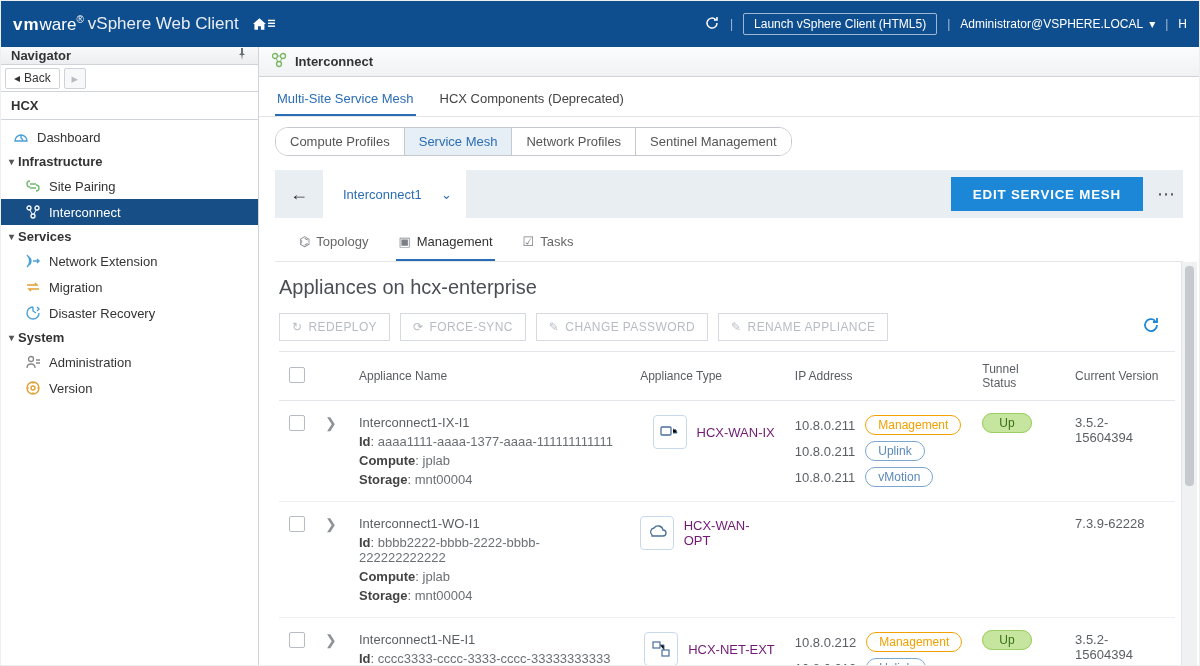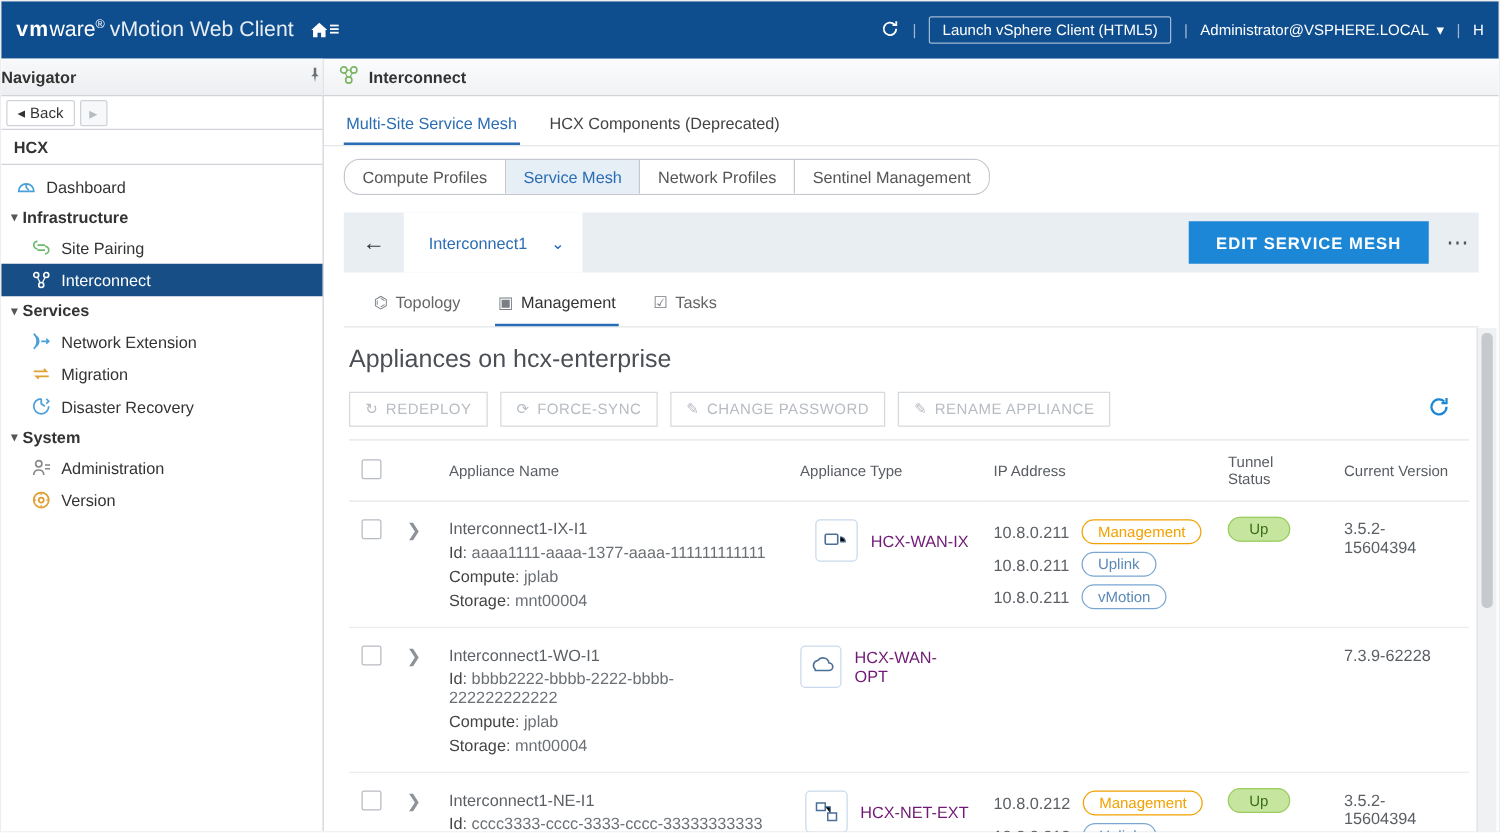--- a/index.html
+++ b/index.html
@@ -31,21 +31,21 @@
   .topbar-right{display:flex;align-items:center;gap:10px;font-size:12px;}
   .launch-btn{border:1px solid rgba(255,255,255,.6);border-radius:2px;padding:3px 10px;cursor:pointer;}
   .sep{opacity:.6;}
   .admin{display:flex;align-items:flex-end;gap:6px;cursor:pointer;}
 
   
   .body{flex:1;display:flex;min-height:0;}
 
   
   .navigator{width:258px;border-right:1px solid var(--nav-border);background:#fff;display:flex;flex-direction:column;}
-  .nav-title{height:30px;background:linear-gradient(#f8f9fa,#eceef1);border-bottom:1px solid var(--nav-border);display:flex;align-items:center;justify-content:space-between;padding:0 0;font-weight:600;}
+  .nav-title{height:18px;background:linear-gradient(#f8f9fa,#eceef1);border-bottom:1px solid var(--nav-border);display:flex;align-items:center;justify-content:space-between;padding:0 10px;font-weight:600;}
   .nav-back{height:27px;border-bottom:1px solid var(--nav-border);display:flex;align-items:center;}
   .back-btn{height:21px;margin:0 4px;border:1px solid #cfd3d9;border-radius:2px;background:#fff;padding:0 8px;display:flex;align-items:center;gap:4px;cursor:pointer;font-size:12px;}
   .fwd-btn{height:21px;width:22px;border:1px solid #cfd3d9;border-radius:2px;background:#f7f8fa;display:flex;align-items:center;justify-content:center;}
   .nav-section-title{font-weight:700;padding:6px 10px;border-bottom:1px solid var(--nav-border);}
   .nav-group{padding:4px 0;}
   .nav-group-hdr{display:flex;align-items:center;gap:4px;padding:4px 8px;font-weight:700;cursor:pointer;}
   .caret{font-size:10px;color:#555;}
   .nav-item{display:flex;align-items:center;gap:8px;padding:5px 10px 5px 24px;cursor:pointer;color:var(--text);}
   .nav-item .icon{width:16px;height:16px;flex:0 0 16px;}
   .nav-item.selected{background:var(--sel-blue);color:#fff;}
@@ -92,41 +92,41 @@
 
   table.apps{width:calc(100% - 26px);border-collapse:collapse;margin-left:4px;}
   table.apps th{text-align:left;font-weight:400;color:#595d63;padding:10px 10px;border-top:1px solid #e4e6e9;border-bottom:1px solid #e4e6e9;font-size:12px;}
   table.apps th:first-child{width:34px;}
   table.apps th:nth-child(2){width:34px;}
   table.apps td{padding:14px 10px;border-bottom:1px solid #eceef0;vertical-align:top;color:#5b5f64;}
   .chk{width:16px;height:16px;border:1.5px solid #b7bcc3;border-radius:2px;display:inline-block;}
   .expand{color:#8d9299;font-size:14px;cursor:pointer;}
   .app-name{color:#444;}
   .app-name .line{display:block;margin-top:4px;}
-  .app-name .k{font-weight:400;color:#444;margin-top:32px;}
+  .app-name .k{font-weight:700;color:#444;margin-top:32px;}
   .app-name .v{color:#6b7075;}
   .type-cell{display:flex;align-items:center;gap:10px;color:#701a75;justify-content:flex-end;}
   .type-icon{width:34px;height:34px;border:1px solid #c9d9ec;border-radius:4px;display:flex;align-items:center;justify-content:center;color:#4a6f99;}
   .ips{display:flex;flex-direction:column;gap:6px;}
   .ip-row{display:flex;align-items:center;gap:10px;}
   .pill{border-radius:12px;padding:2px 12px;font-size:12px;}
   .pill.orange{border:1px solid var(--pill-orange);color:var(--pill-orange);}
   .pill.blue{border:1px solid var(--pill-blue);color:#5c89b6;}
   .pill.up{background:#c6e59f;color:#3c6f17;border:1px solid #9ccd60;padding:2px 16px;}
 </style>
 </head>
 <body>
 
 <div class="app">
 
   <div class="topbar">
     <div class="topbar-left">
       <div class="logo">
         <span><b>vm</b><span>ware</span><span style="font-size:10px;vertical-align:super;">®</span></span>
-        <span class="sub">vMotion Web Client</span>
+        <span class="sub">vSphere Web Client</span>
       </div>
       <div class="home-icon">
         <svg width="18" height="16" viewBox="0 0 18 16">
             <path fill="#fff" d="M9 0 0 8h2v8h5v-5h4v5h5V8h2z"></path>
           </svg>
         <svg width="10" height="12" viewBox="0 0 10 12">
             <rect y="0" width="10" height="2" fill="#fff"></rect>
             <rect y="4" width="10" height="2" fill="#fff"></rect>
             <rect y="8" width="10" height="2" fill="#fff"></rect>
           </svg>

